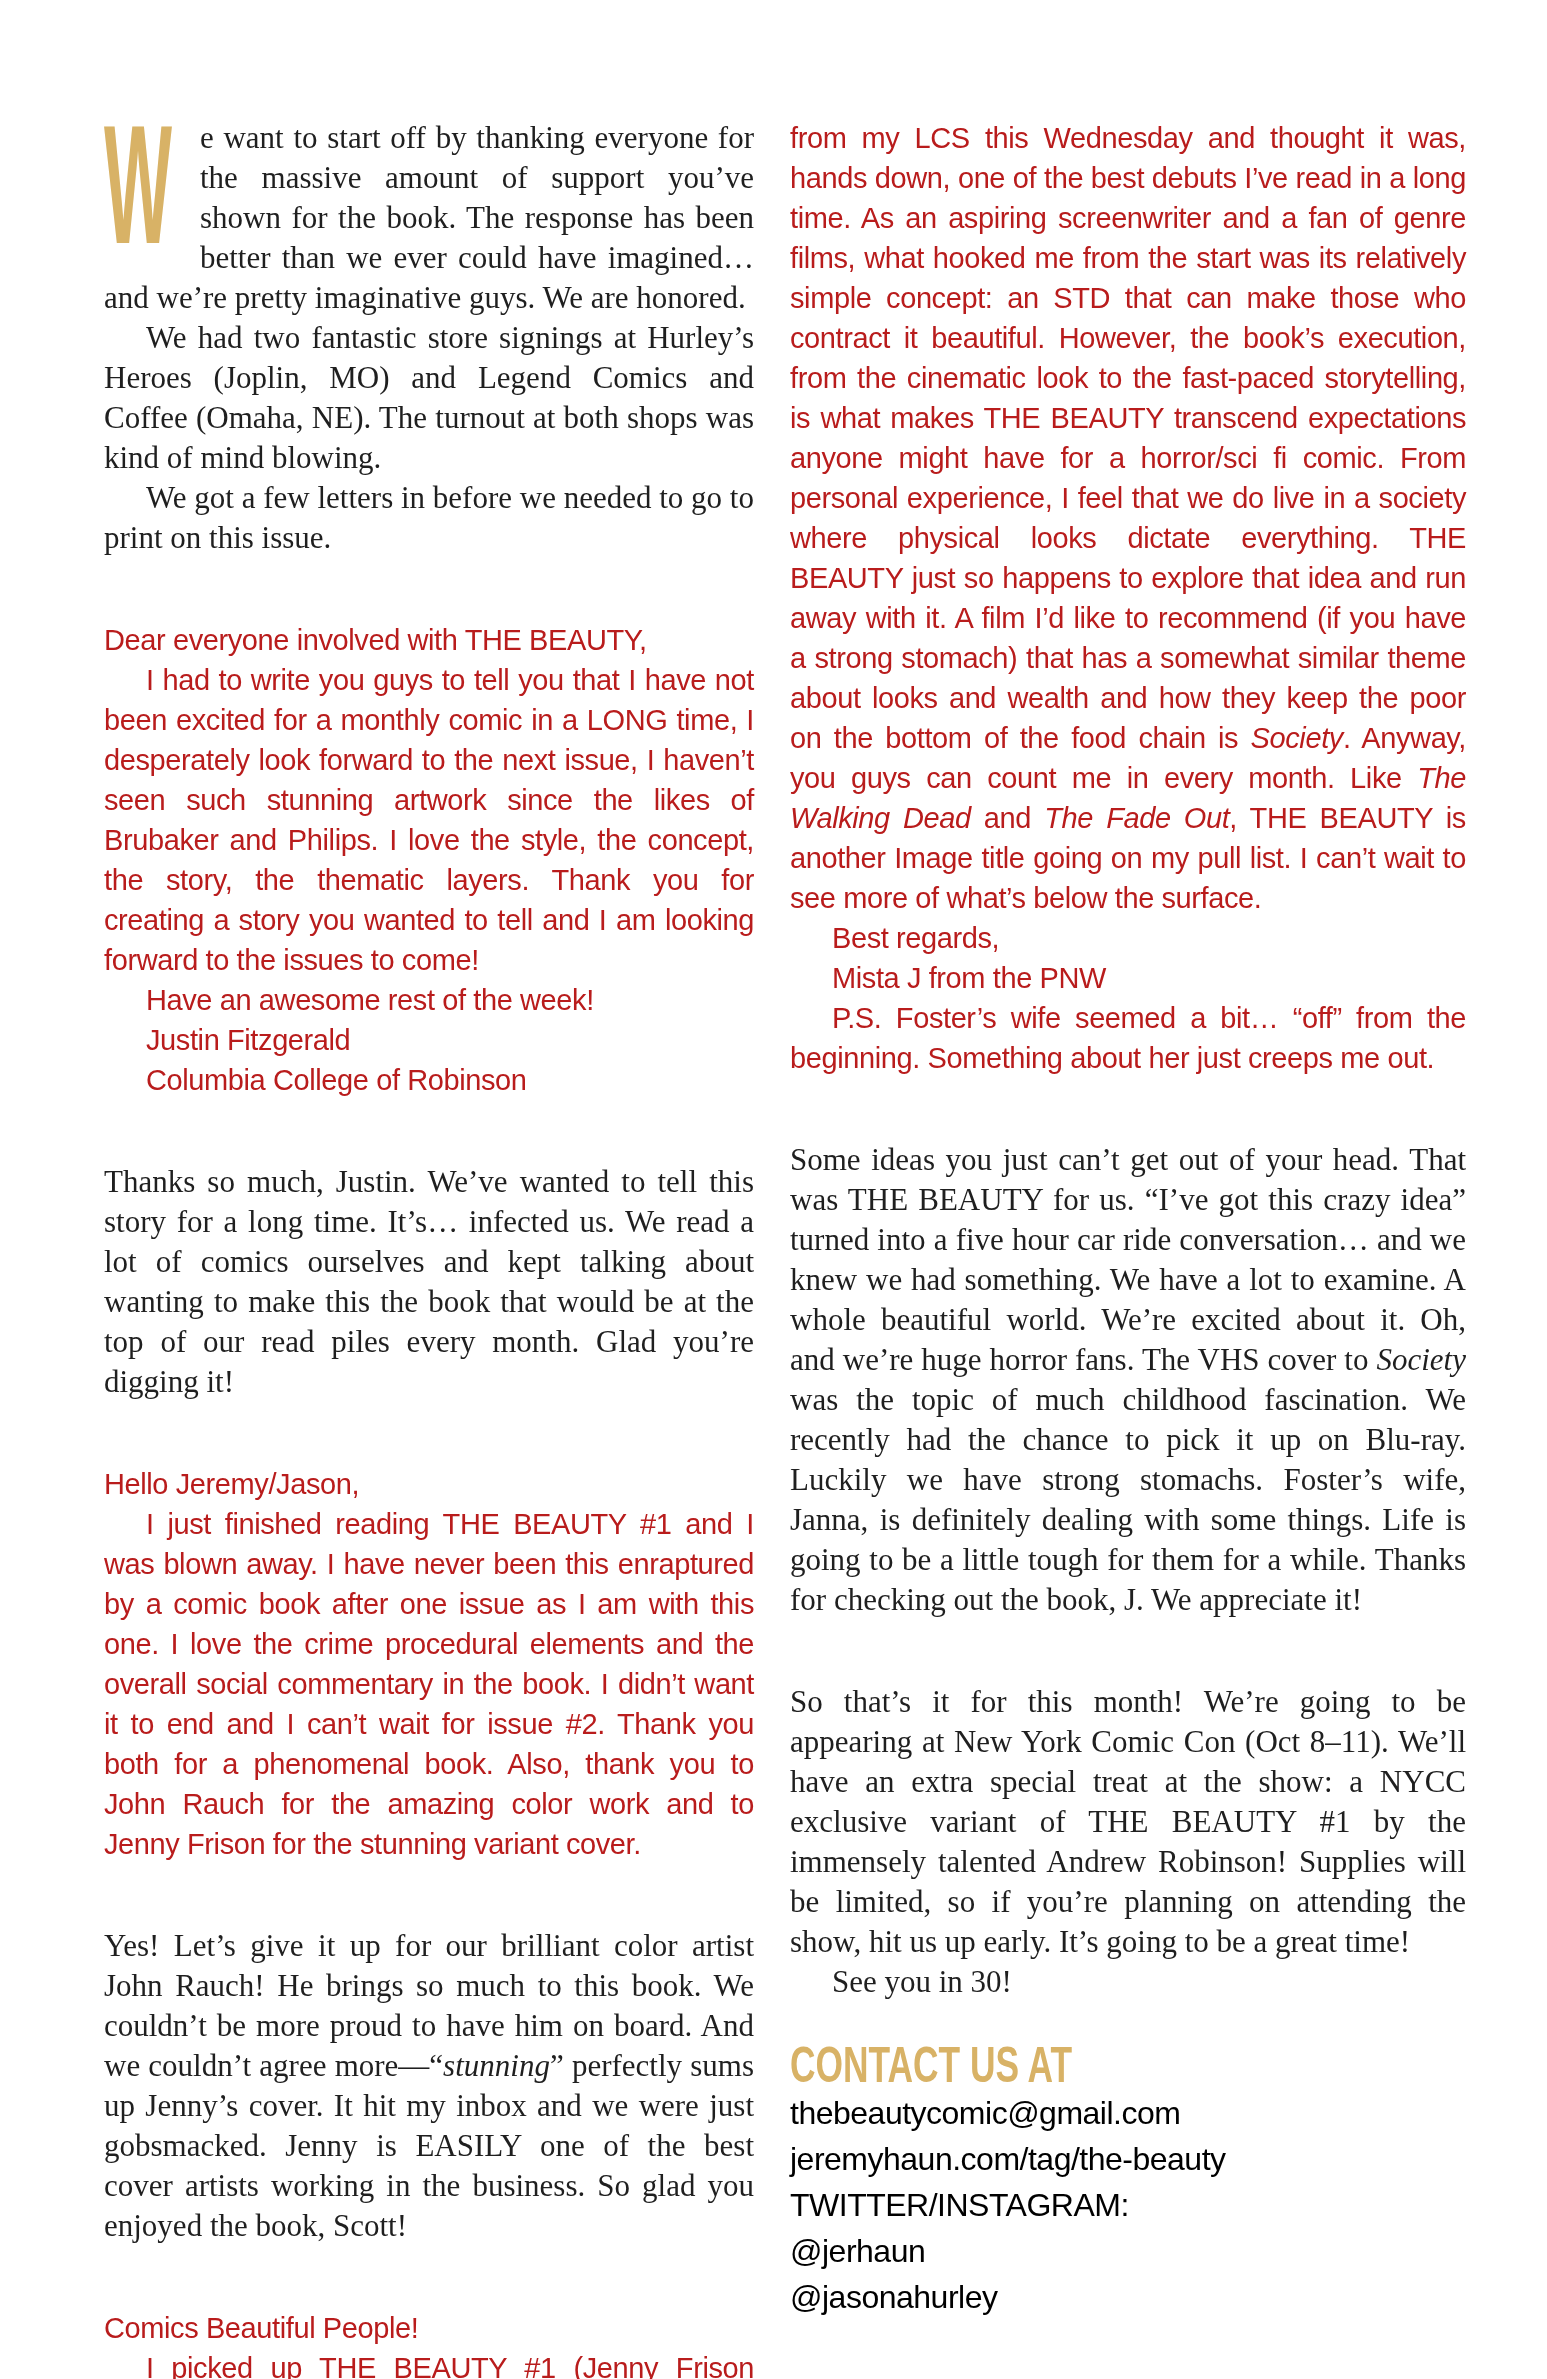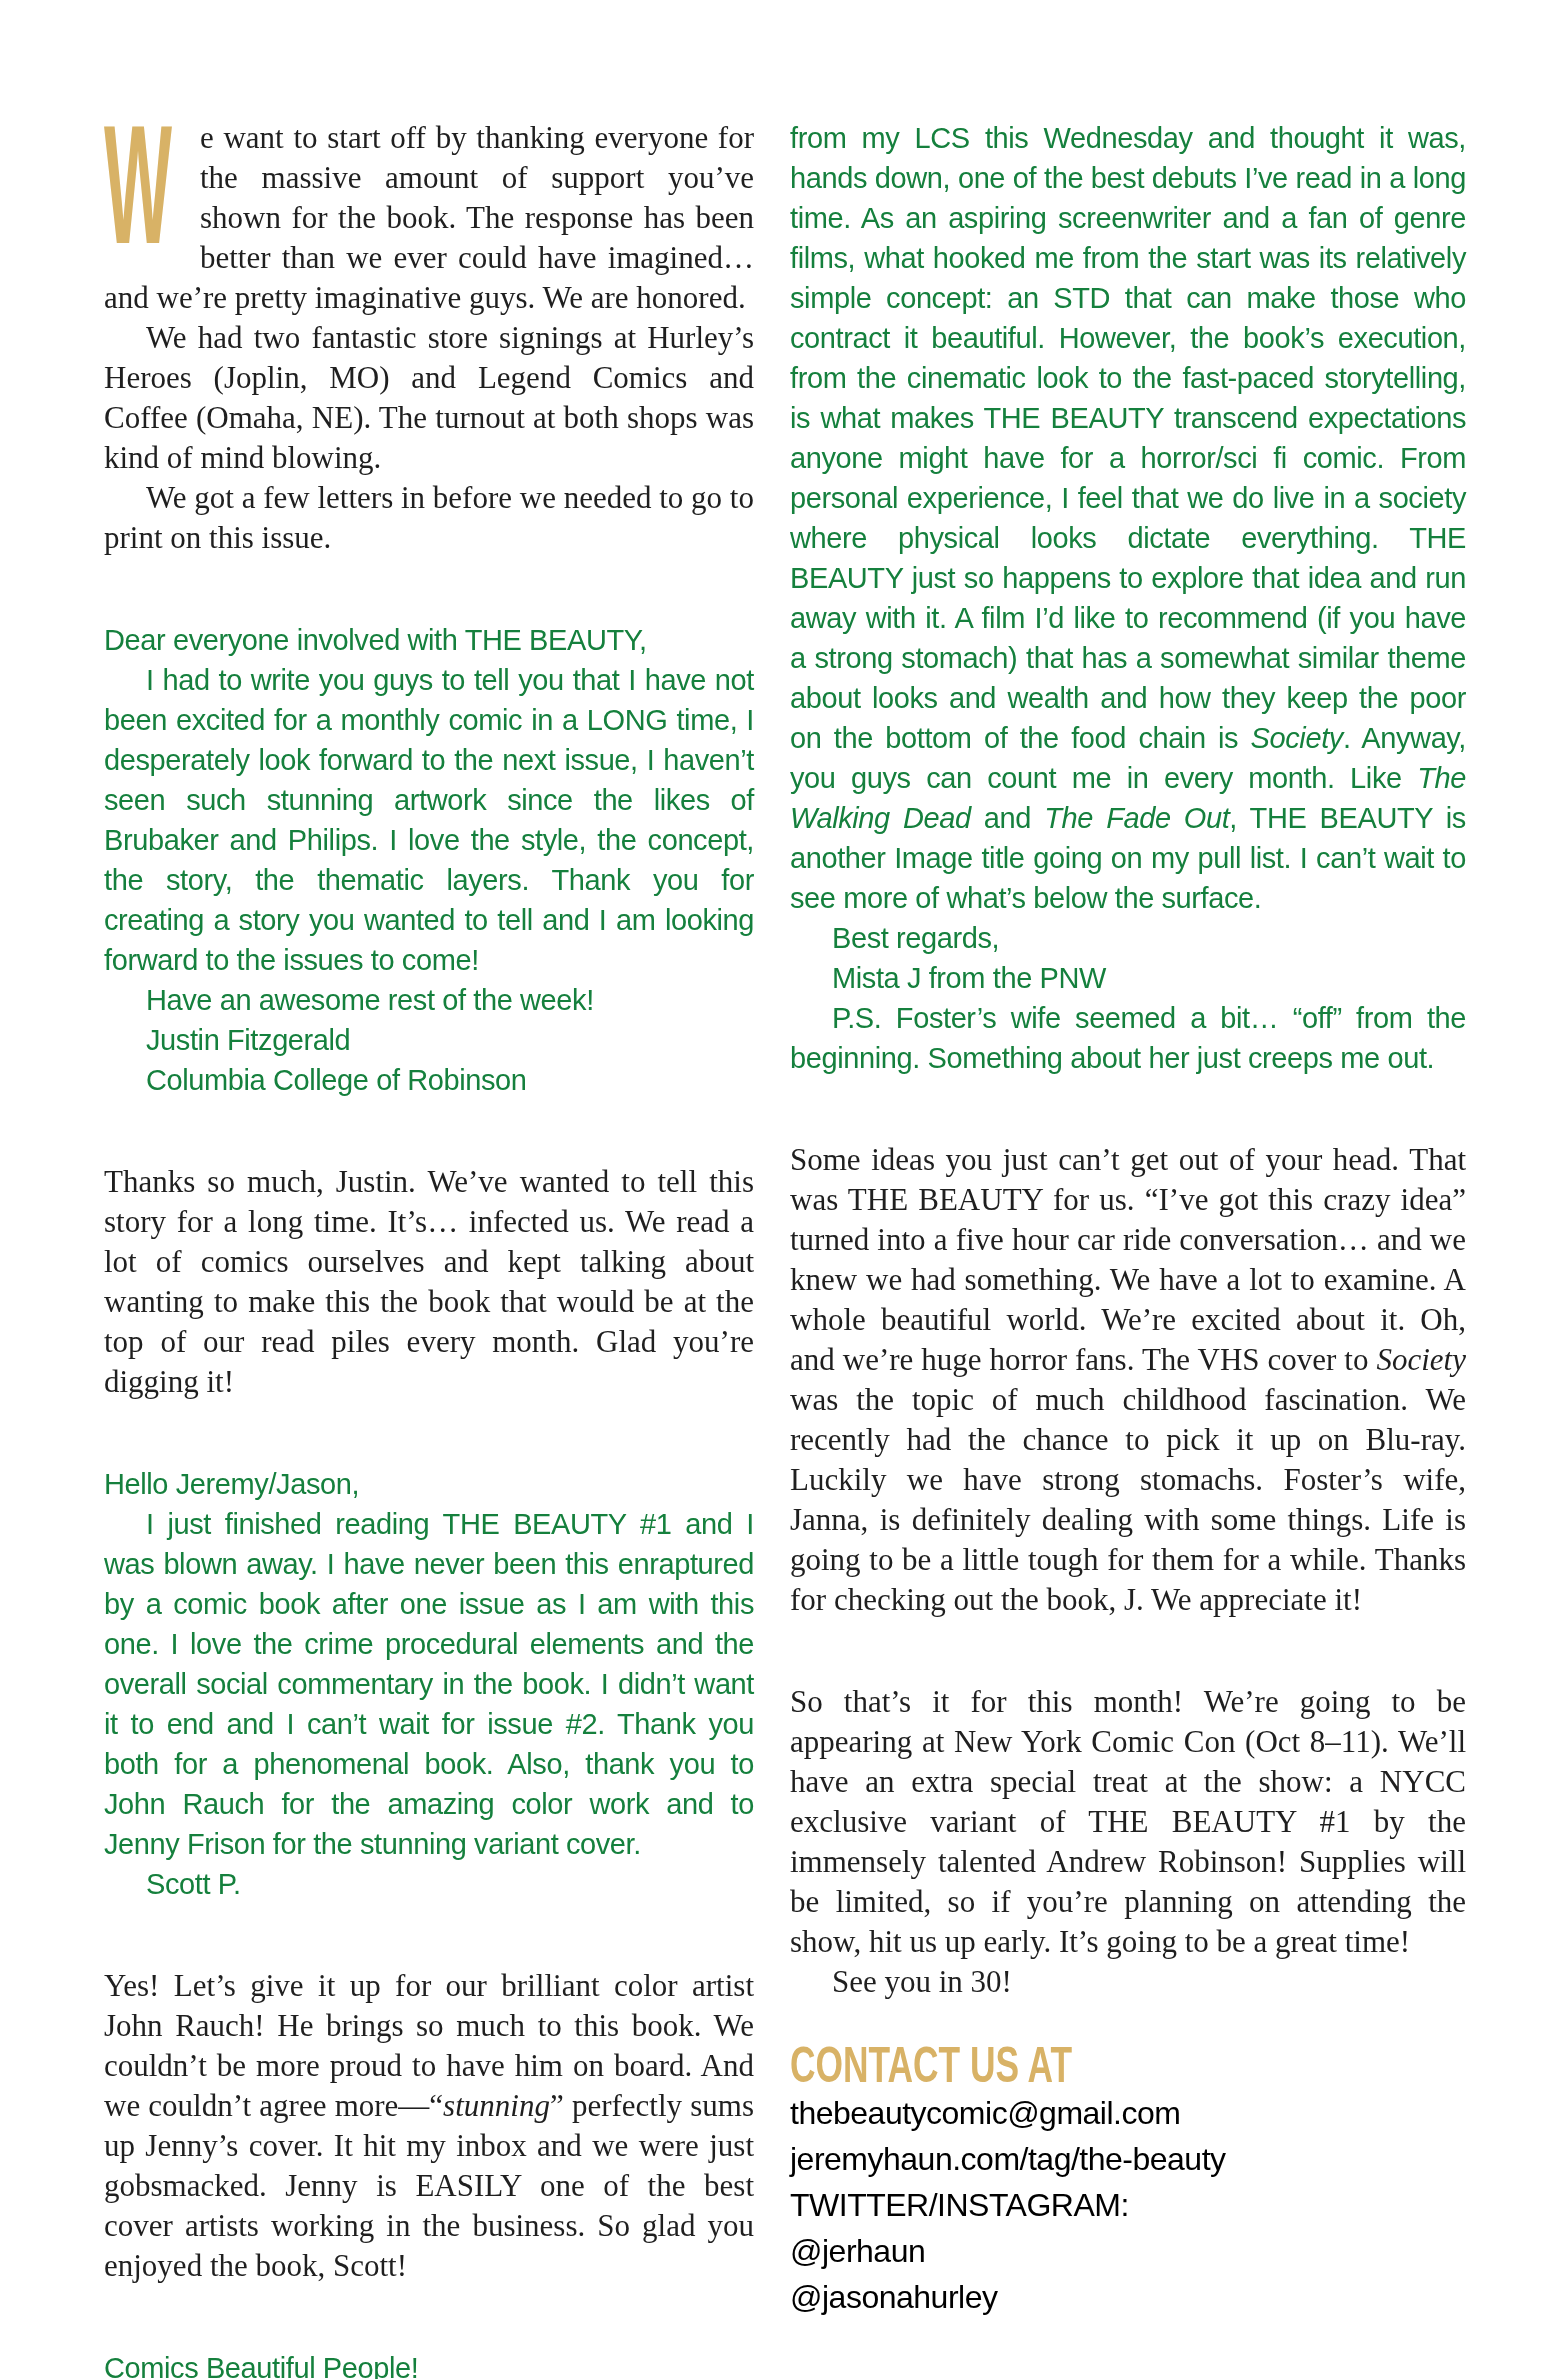--- a/index.html
+++ b/index.html
@@ -25,21 +25,21 @@
   p { margin:0; text-align:justify; }
 
   .serif {
     font-family:"Liberation Serif", serif;
     color:#1f1f1f;
     font-size:31px;
     line-height:40px;
   }
   .letter {
     font-family:"Liberation Sans", sans-serif;
-    color:#15803d;
+    color:#b91c1c;
     font-size:29px;
     line-height:40px;
     letter-spacing:-0.4px;
   }
   .gap { margin-top:62px; }
   .indent { text-indent:42px; }
   .it { font-style:italic; }
 
   .dropcap-box {
     float:left;
@@ -67,21 +67,20 @@
       <p class="serif indent"><span>We had two fantastic store signings at Hurley’s Heroes (Joplin, MO) and Legend Comics and Coffee (Omaha, NE). The turnout at both shops was kind of mind blowing.</span></p>
       <p class="serif indent"><span>We got a few letters in before we needed to go to print on this issue.</span></p>
       <p class="letter gap"><span>Dear everyone involved with THE BEAUTY,</span></p>
       <p class="letter indent"><span>I had to write you guys to tell you that I have not been excited for a monthly comic in a LONG time, I desperately look forward to the next issue, I haven’t seen such stunning artwork since the likes of Brubaker and Philips. I love the style, the concept, the story, the thematic layers. Thank you for creating a story you wanted to tell and I am looking forward to the issues to come!</span></p>
       <p class="letter indent"><span>Have an awesome rest of the week!</span></p>
       <p class="letter indent"><span>Justin Fitzgerald</span></p>
       <p class="letter indent"><span>Columbia College of Robinson</span></p>
       <p class="serif gap"><span>Thanks so much, Justin. We’ve wanted to tell this story for a long time. It’s… infected us. We read a lot of comics ourselves and kept talking about wanting to make this the book that would be at the top of our read piles every month. Glad you’re digging it!</span></p>
       <p class="letter gap"><span>Hello Jeremy/Jason,</span></p>
       <p class="letter indent"><span>I just finished reading THE BEAUTY #1 and I was blown away. I have never been this enraptured by a comic book after one issue as I am with this one. I love the crime procedural elements and the overall social commentary in the book. I didn’t want it to end and I can’t wait for issue #2. Thank you both for a phenomenal book. Also, thank you to John Rauch for the amazing color work and to Jenny Frison for the stunning variant cover.</span></p>
-      <p class="letter indent"><span>Scott P.</span></p>
       <p class="serif gap"><span>Yes! Let’s give it up for our brilliant color artist John Rauch! He brings so much to this book. We couldn’t be more proud to have him on board. And we couldn’t agree more—“</span><span class="it">stunning</span><span>” perfectly sums up Jenny’s cover. It hit my inbox and we were just gobsmacked. Jenny is EASILY one of the best cover artists working in the business. So glad you enjoyed the book, Scott!</span></p>
       <p class="letter gap"><span>Comics Beautiful People!</span></p>
       <p class="letter indent"><span>I picked up THE BEAUTY #1 (Jenny Frison variant)</span></p>
     </div>
   <div class="col col-right">
       <p class="letter"><span>from my LCS this Wednesday and thought it was, hands down, one of the best debuts I’ve read in a long time. As an aspiring screenwriter and a fan of genre films, what hooked me from the start was its relatively simple concept: an STD that can make those who contract it beautiful. However, the book’s execution, from the cinematic look to the fast-paced storytelling, is what makes THE BEAUTY transcend expectations anyone might have for a horror/sci fi comic. From personal experience, I feel that we do live in a society where physical looks dictate everything. THE BEAUTY just so happens to explore that idea and run away with it. A film I’d like to recommend (if you have a strong stomach) that has a somewhat similar theme about looks and wealth and how they keep the poor on the bottom of the food chain is </span><span class="it">Society</span><span>. Anyway, you guys can count me in every month. Like </span><span class="it">The Walking Dead</span><span> and </span><span class="it">The Fade Out</span><span>, THE BEAUTY is another Image title going on my pull list. I can’t wait to see more of what’s below the surface.</span></p>
       <p class="letter indent"><span>Best regards,</span></p>
       <p class="letter indent"><span>Mista J from the PNW</span></p>
       <p class="letter indent"><span>P.S. Foster’s wife seemed a bit… “off” from the beginning. Something about her just creeps me out.</span></p>
       <p class="serif gap"><span>Some ideas you just can’t get out of your head. That was THE BEAUTY for us. “I’ve got this crazy idea” turned into a five hour car ride conversation… and we knew we had something. We have a lot to examine. A whole beautiful world. We’re excited about it. Oh, and we’re huge horror fans. The VHS cover to </span><span class="it">Society</span><span> was the topic of much childhood fascination. We recently had the chance to pick it up on Blu-ray. Luckily we have strong stomachs. Foster’s wife, Janna, is definitely dealing with some things. Life is going to be a little tough for them for a while. Thanks for checking out the book, J. We appreciate it!</span></p>

